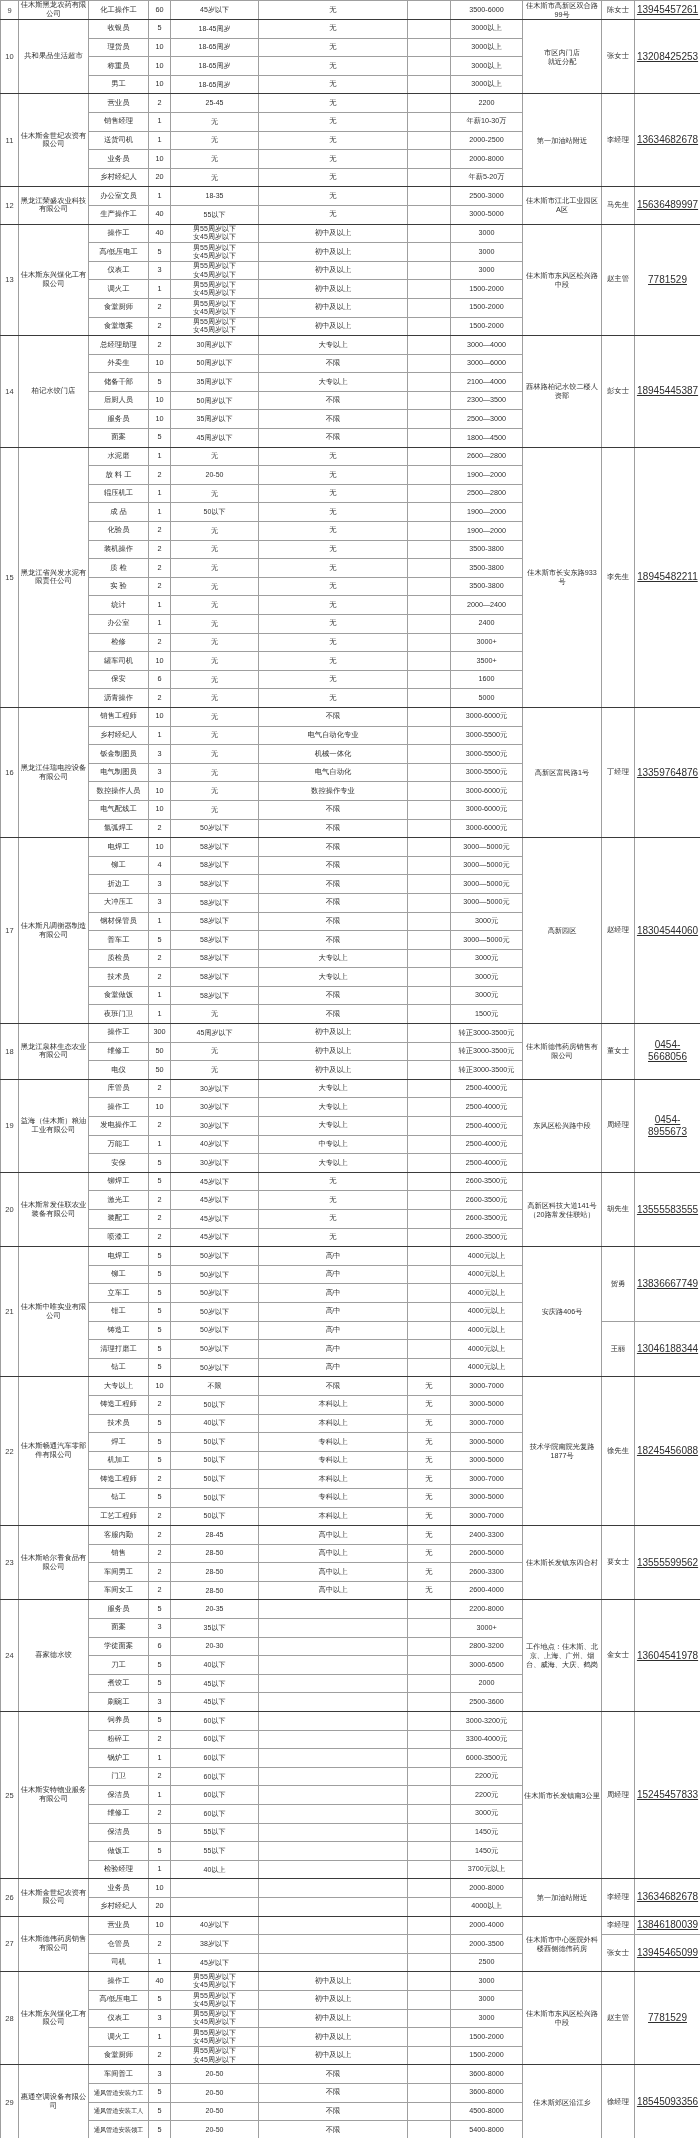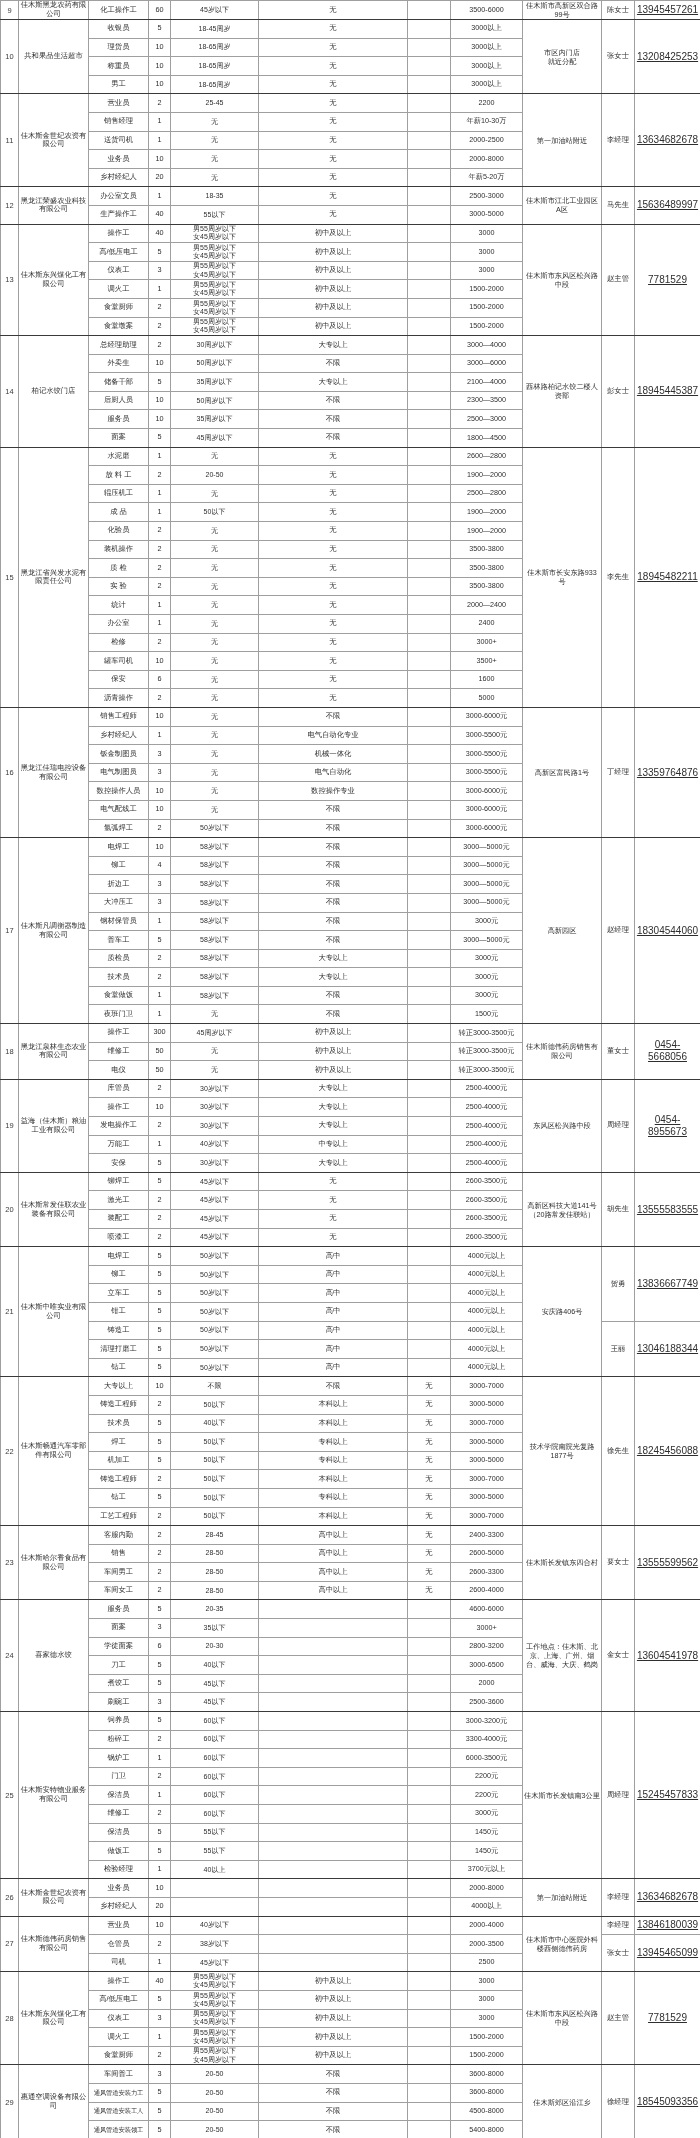--- a/index.html
+++ b/index.html
@@ -814,21 +814,21 @@
           <td class="c-salary">2600-4000</td>
         </tr>
         <tr>
           <td class="c-id dark-bottom" rowspan="6">24</td>
           <td class="c-company dark-bottom" rowspan="6">喜家德水饺</td>
           <td class="c-pos">服务员</td>
           <td class="c-count">5</td>
           <td class="c-age">20-35</td>
           <td class="c-edu"></td>
           <td class="c-major"></td>
-          <td class="c-salary">4600-6000</td>
+          <td class="c-salary">2200-8000</td>
           <td class="c-addr dark-bottom" rowspan="6">工作地点：佳木斯、北京、上海、广州、烟台、威海、大庆、鹤岗</td>
           <td class="c-contact dark-bottom" rowspan="6">金女士</td>
           <td class="c-phone dark-bottom" rowspan="6">13604541978</td>
         </tr>
         <tr>
           <td class="c-pos">面案</td>
           <td class="c-count">3</td>
           <td class="c-age">35以下</td>
           <td class="c-edu"></td>
           <td class="c-major"></td>

